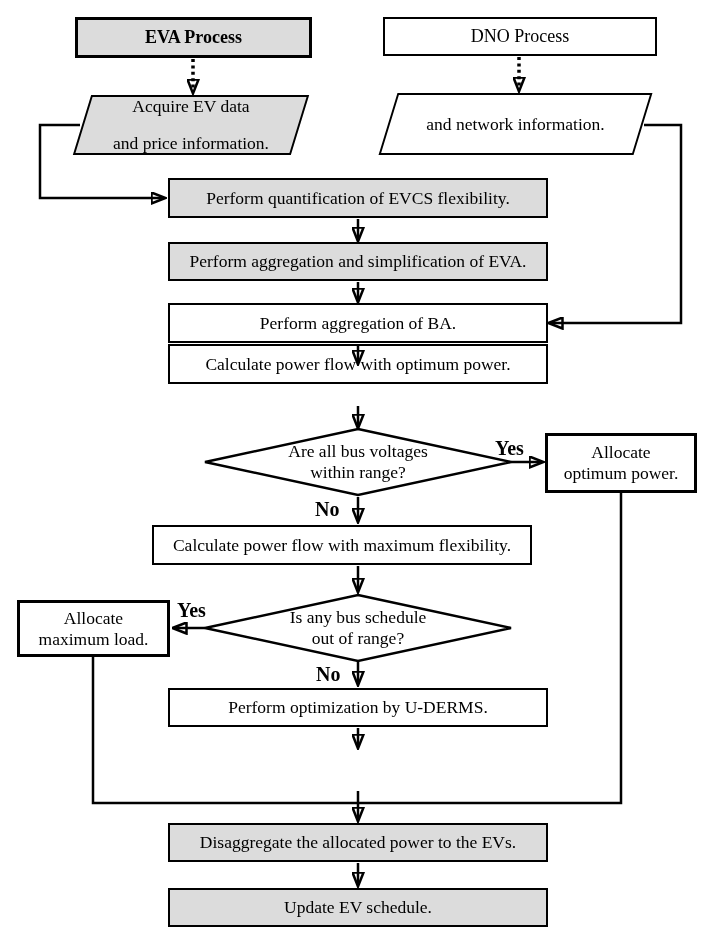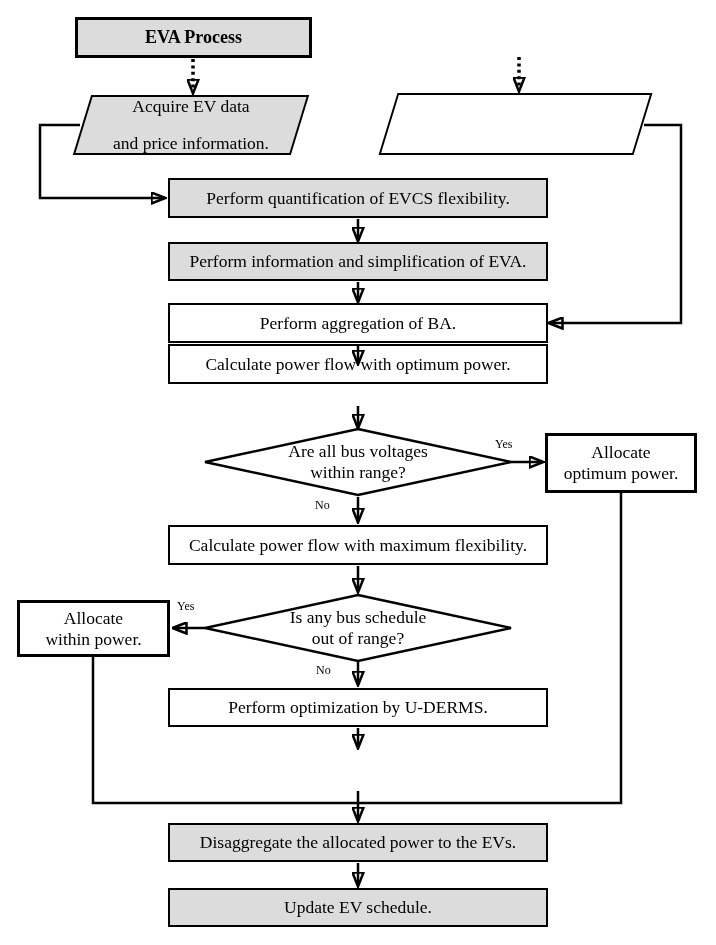--- a/index.html
+++ b/index.html
@@ -52,22 +52,22 @@
     height: 100%;
     z-index: 0;
   }
   .diamond-shape polygon {
     fill: var(--node-fill-white, #fff);
     stroke: var(--line-color, #000);
     stroke-width: 2.5;
   }
   .edge-label {
     position: absolute;
-    font-weight: normal;
-    font-size: 12px;
+    font-weight: bold;
+    font-size: 20px;
     z-index: 4;
   }
   .connectors {
     position: absolute;
     top: 0; left: 0;
     width: 716px;
     height: 945px;
     z-index: 3;
     pointer-events: none;
   }
@@ -113,69 +113,73 @@
 
     <path d="M511,462 L542,462" marker-end="url(#arw)"></path>
     <path d="M205,628 L174,628" marker-end="url(#arw)"></path>
 
     <path class="plain" d="M93,657 L93,803 L621,803 L621,493"></path>
   </svg>
 
   <div class="node rect gray thick" style="left:75px;top:17px;width:237px;height:41px">
     <span class="lbl bold title-lbl">EVA Process</span>
   </div>
+  <div class="node rect" style="left:383px;top:17px;width:274px;height:39px">
+    <span class="lbl title-lbl">DNO Process</span>
+  </div>
 
   <div class="node para gray" style="left:82px;top:95px;width:218px;height:60px">
     <i class="para-shape"></i>
     <span class="lbl">Acquire EV data</span>
     <span class="lbl">and price information.</span>
   </div>
   <div class="node para" style="left:388px;top:93px;width:255px;height:62px">
     <i class="para-shape"></i>
+    <span class="lbl">and network information.</span>
   </div>
 
   <div class="node rect gray" style="left:168px;top:178px;width:380px;height:40px">
     <span class="lbl">Perform quantification of EVCS flexibility.</span>
   </div>
   <div class="node rect gray" style="left:168px;top:242px;width:380px;height:39px">
-    <span class="lbl">Perform information and simplification of EVA.</span>
+    <span class="lbl">Perform aggregation and simplification of EVA.</span>
   </div>
   <div class="node rect" style="left:168px;top:303px;width:380px;height:40px">
     <span class="lbl">Perform aggregation of BA.</span>
   </div>
   <div class="node rect" style="left:168px;top:344px;width:380px;height:40px">
     <span class="lbl">Calculate power flow with optimum power.</span>
   </div>
 
   <div class="node diamond" style="left:203px;top:427px;width:310px;height:70px">
     <svg class="diamond-shape" viewBox="0 0 310 70" preserveAspectRatio="none">
       <polygon points="155,2 308,35 155,68 2,35"></polygon>
     </svg>
     <span class="lbl">Are all bus voltages</span>
     <span class="lbl">within range?</span>
   </div>
   <div class="node rect thick" style="left:545px;top:433px;width:152px;height:60px">
     <span class="lbl">Allocate</span>
     <span class="lbl">optimum power.</span>
   </div>
 
-  <div class="node rect" style="left:168px;top:525px;width:380px;height:40px">
+  <div class="node rect" style="left:152px;top:525px;width:380px;height:40px">
     <span class="lbl">Calculate power flow with maximum flexibility.</span>
   </div>
 
   <div class="node diamond" style="left:203px;top:593px;width:310px;height:70px">
     <svg class="diamond-shape" viewBox="0 0 310 70" preserveAspectRatio="none">
       <polygon points="155,2 308,35 155,68 2,35"></polygon>
     </svg>
     <span class="lbl">Is any bus schedule</span>
     <span class="lbl">out of range?</span>
   </div>
   <div class="node rect thick" style="left:17px;top:600px;width:153px;height:57px">
     <span class="lbl">Allocate</span>
-    <span class="lbl">within power.</span>
+    <span class="lbl">maximum load.</span>
   </div>
 
   <div class="node rect" style="left:168px;top:688px;width:380px;height:39px">
     <span class="lbl">Perform optimization by U-DERMS.</span>
   </div>
   <div class="node rect gray" style="left:168px;top:823px;width:380px;height:39px">
     <span class="lbl">Disaggregate the allocated power to the EVs.</span>
   </div>
   <div class="node rect gray" style="left:168px;top:888px;width:380px;height:39px">
     <span class="lbl">Update EV schedule.</span>

